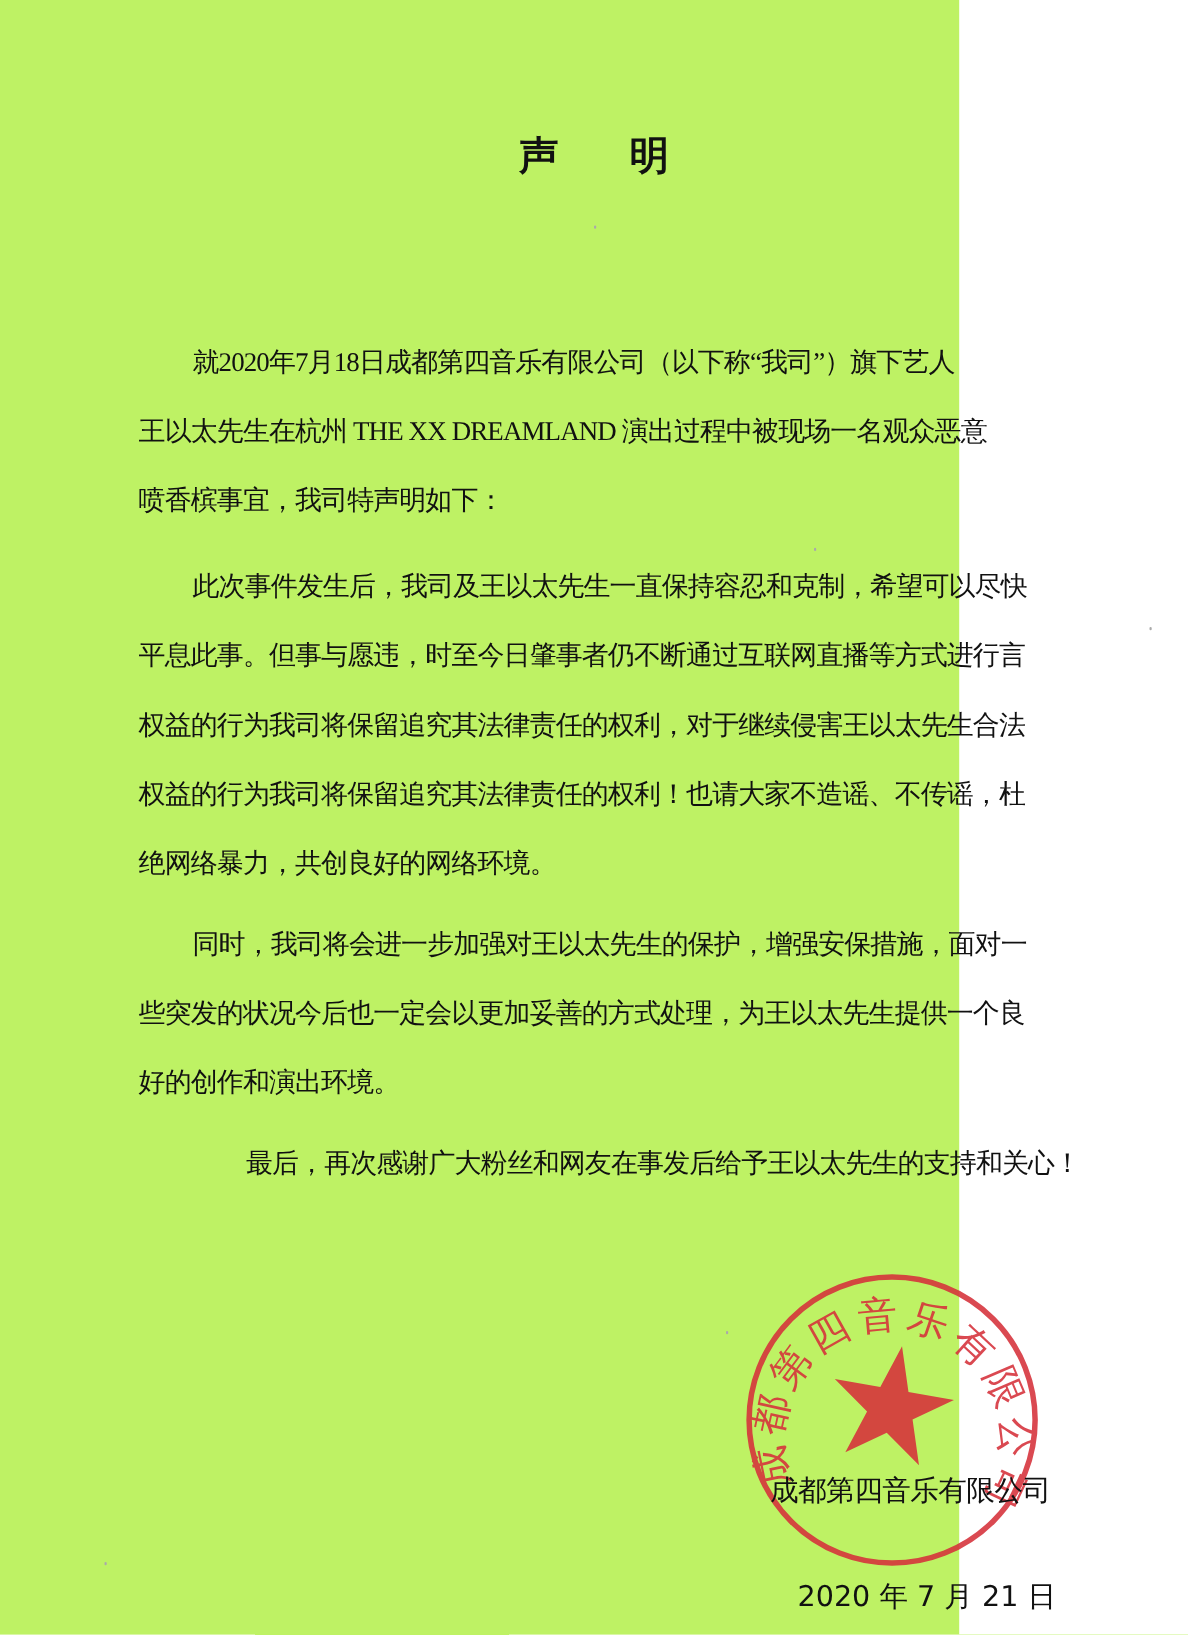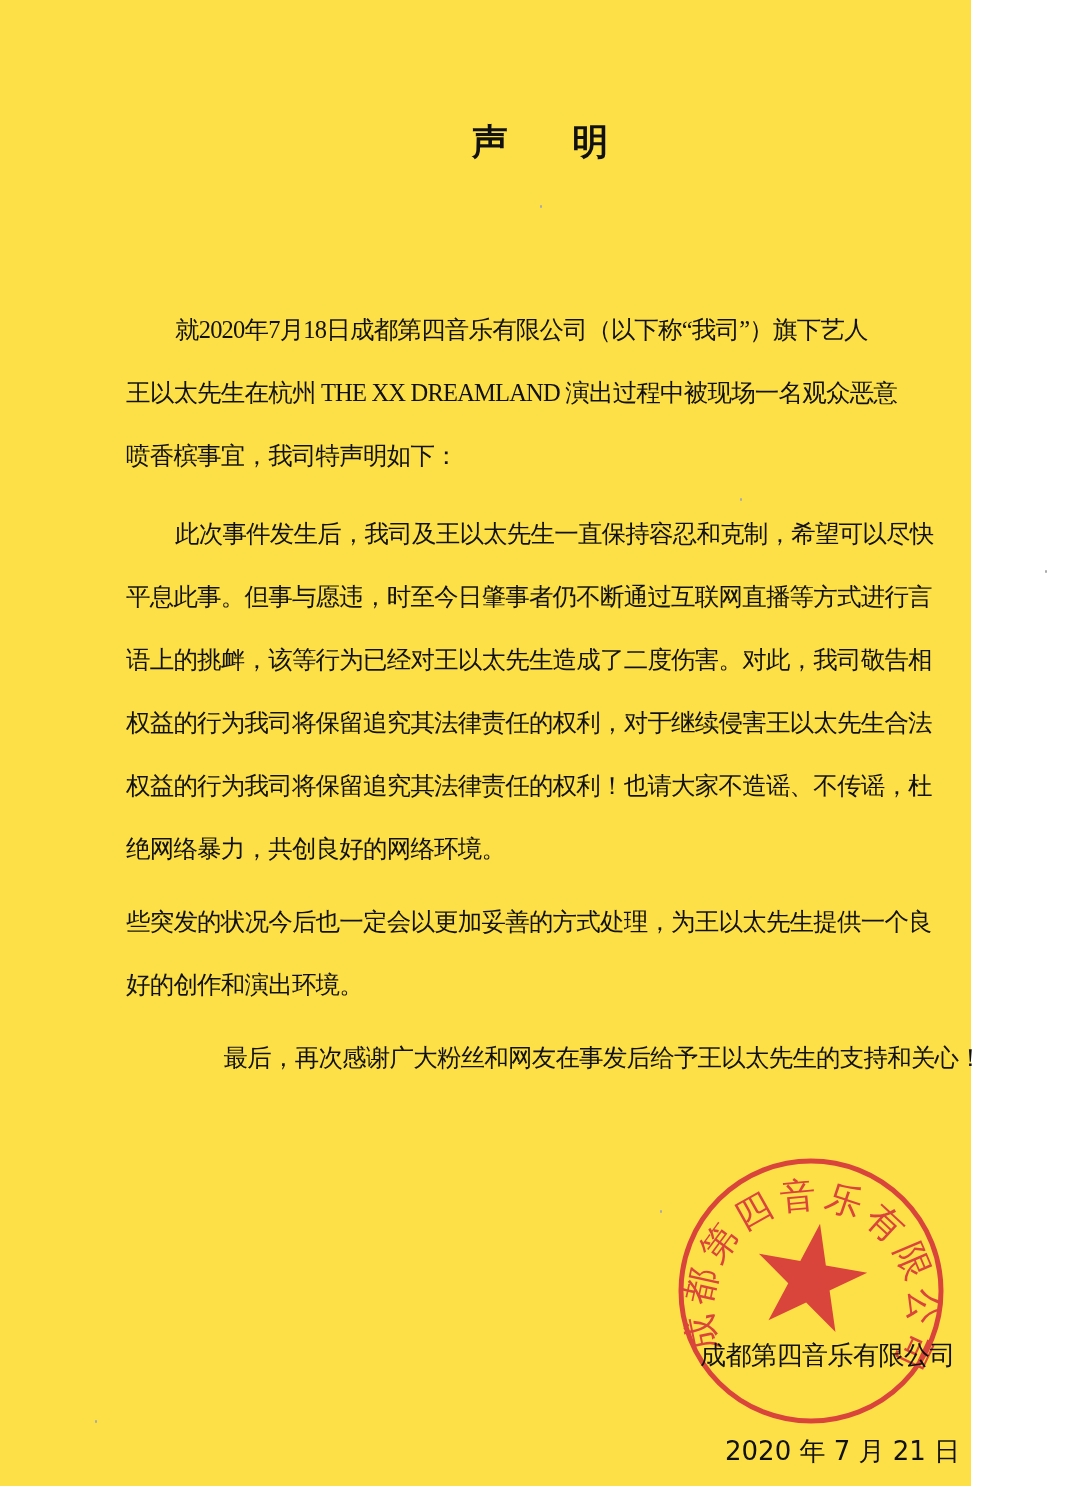--- a/index.html
+++ b/index.html
@@ -8,22 +8,22 @@
       height: 1486px;
       background: #ffffff;
       position: relative;
       overflow: hidden;
       font-family: "DejaVu Sans", "Liberation Sans", sans-serif;
       color: #111111;
     }
     .page {
       position: absolute;
       left: 0; top: 0;
-      width: 971px; height: 1486px;
-      background: #fde047;
+      width: 872px; height: 1486px;
+      background: #bef264;
     }
     .title {
       position: absolute;
       top: 118px;
       left: 0; width: 1080px;
       text-align: center;
       font-size: 36px;
       font-weight: bold;
       letter-spacing: 26px;
       padding-left: 26px;
@@ -79,26 +79,26 @@
 
   <div class="body-text">
     <div class="para-block">
       <span class="line first">就2020年7月18日成都第四音乐有限公司（以下称“我司”）旗下艺人</span>
       <span class="line">王以太先生在杭州  THE XX DREAMLAND  演出过程中被现场一名观众恶意</span>
       <span class="line">喷香槟事宜，我司特声明如下：</span>
     </div>
     <div class="para-block" style="margin-top:15px;">
       <span class="line first">此次事件发生后，我司及王以太先生一直保持容忍和克制，希望可以尽快</span>
       <span class="line">平息此事。但事与愿违，时至今日肇事者仍不断通过互联网直播等方式进行言</span>
-      <span class="line">语上的挑衅，该等行为已经对王以太先生造成了二度伤害。对此，我司敬告相</span>
       <span class="line">权益的行为我司将保留追究其法律责任的权利，对于继续侵害王以太先生合法</span>
       <span class="line">权益的行为我司将保留追究其法律责任的权利！也请大家不造谣、不传谣，杜</span>
       <span class="line">绝网络暴力，共创良好的网络环境。</span>
     </div>
     <div class="para-block" style="margin-top:10px;">
+      <span class="line first">同时，我司将会进一步加强对王以太先生的保护，增强安保措施，面对一</span>
       <span class="line">些突发的状况今后也一定会以更加妥善的方式处理，为王以太先生提供一个良</span>
       <span class="line">好的创作和演出环境。</span>
     </div>
     <div class="para-block" style="margin-top:10px;text-align:right;">
       <span class="line first">最后，再次感谢广大粉丝和网友在事发后给予王以太先生的支持和关心！</span>
     </div>
   </div>
 
   <svg class="seal" viewBox="0 0 272 272" xmlns="http://www.w3.org/2000/svg">
     <defs>

